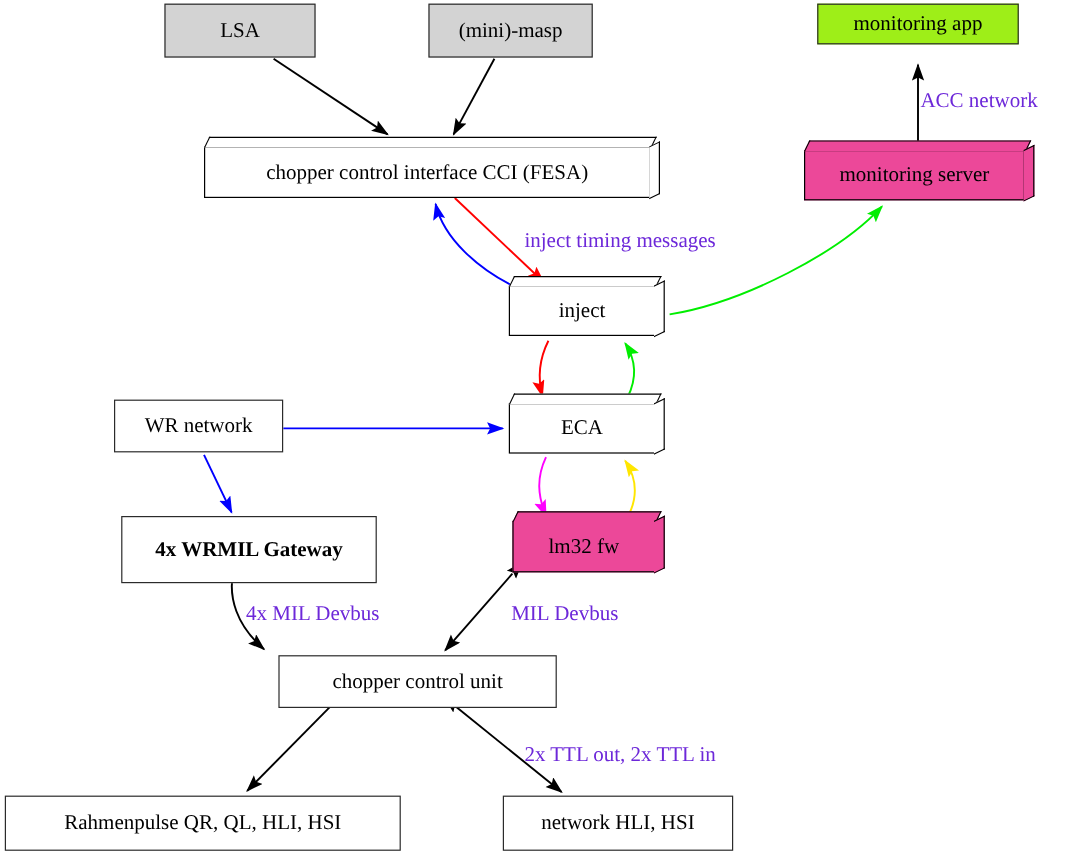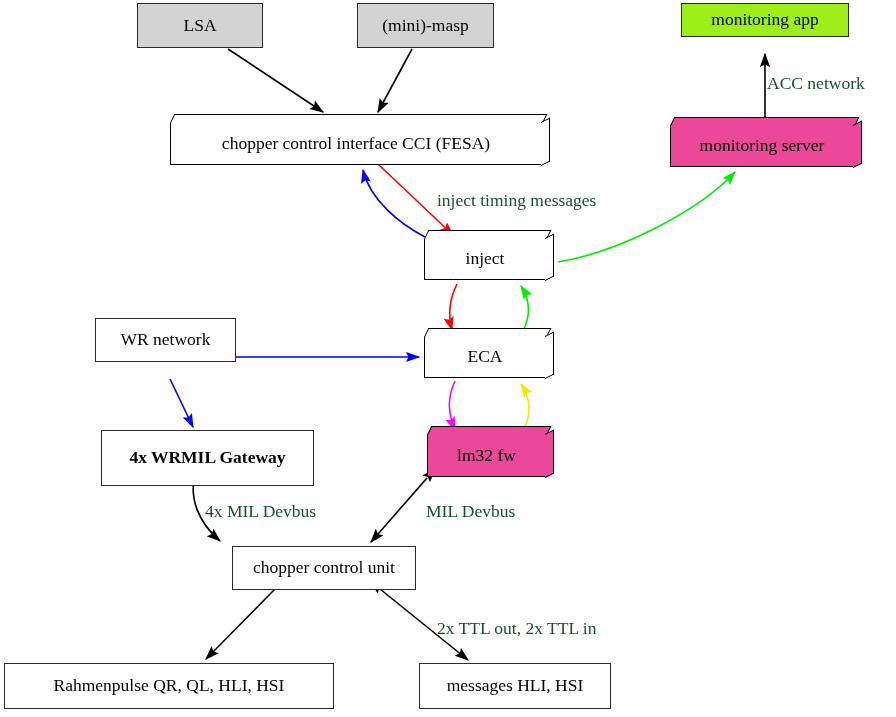--- a/index.html
+++ b/index.html
@@ -92,21 +92,21 @@
     border: 1.4px solid #000000;
     border-left: none;
     box-sizing: border-box;
     transform: skewY(-26deg);
     transform-origin: top left;
     z-index: -1;
   }
   .edge-label {
     position: absolute;
     font-size: 17.5px;
-    color: #14532d;
+    color: #6d28d9;
     white-space: nowrap;
     z-index: 6;
     line-height: 1;
   }
 </style>
 </head>
 <body>
 
 <div id="diagram-root">
 
@@ -185,46 +185,46 @@
   </div>
 
   <div class="node shape-box3d filled-green" style="left:670px; top:125px; width:184px; height:42px;">
     <span class="node-label">monitoring server</span>
   </div>
 
   <div class="node shape-box3d" style="left:424px; top:238px; width:122px; height:42px;">
     <span class="node-label">inject</span>
   </div>
 
-  <div class="node shape-box" style="left:95px; top:318px; width:141px; height:44px;">
+  <div class="node shape-box" style="left:95px; top:333px; width:141px; height:44px;">
     <span class="node-label">WR network</span>
   </div>
 
   <div class="node shape-box3d" style="left:424px; top:336px; width:122px; height:42px;">
     <span class="node-label">ECA</span>
   </div>
 
   <div class="node shape-box" style="left:101px; top:430px; width:213px; height:56px;font-weight:bold;">
     <span class="node-label">4x WRMIL Gateway</span>
   </div>
 
   <div class="node shape-box3d filled-green" style="left:427px; top:434px; width:119px; height:43px;">
     <span class="node-label">lm32 fw</span>
   </div>
 
-  <div class="node shape-box" style="left:232px; top:546px; width:184px; height:44px;">
+  <div class="node shape-box" style="left:232px; top:546px; width:232px; height:44px;">
     <span class="node-label">chopper control unit</span>
   </div>
 
   <div class="node shape-box" style="left:4px; top:663px; width:330px; height:46px;">
     <span class="node-label">Rahmenpulse QR, QL, HLI, HSI</span>
   </div>
 
   <div class="node shape-box" style="left:419px; top:663px; width:192px; height:46px;">
-    <span class="node-label">messages HLI, HSI</span>
+    <span class="node-label">network HLI, HSI</span>
   </div>
 
   <div class="edge-label" style="left:767px; top:75px;">ACC network</div>
 
   <div class="edge-label" style="left:437px; top:192px;">inject timing messages</div>
 
   <div class="edge-label" style="left:205px; top:503px;">4x MIL Devbus</div>
 
   <div class="edge-label" style="left:426px; top:503px;">MIL Devbus</div>
 

